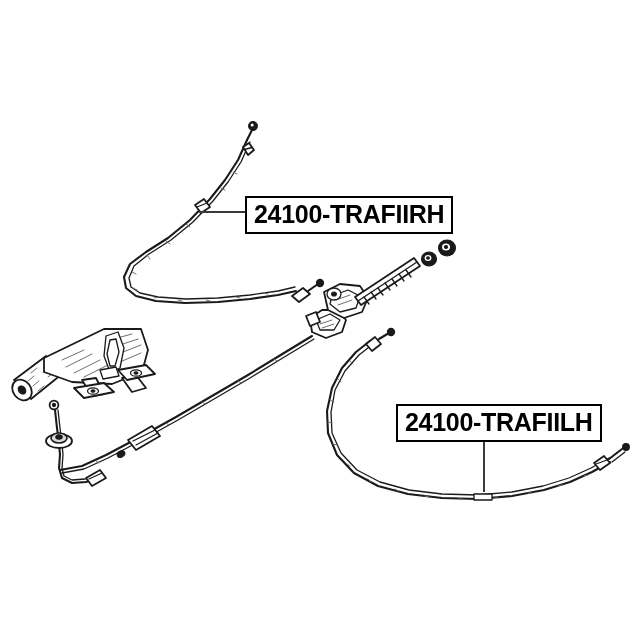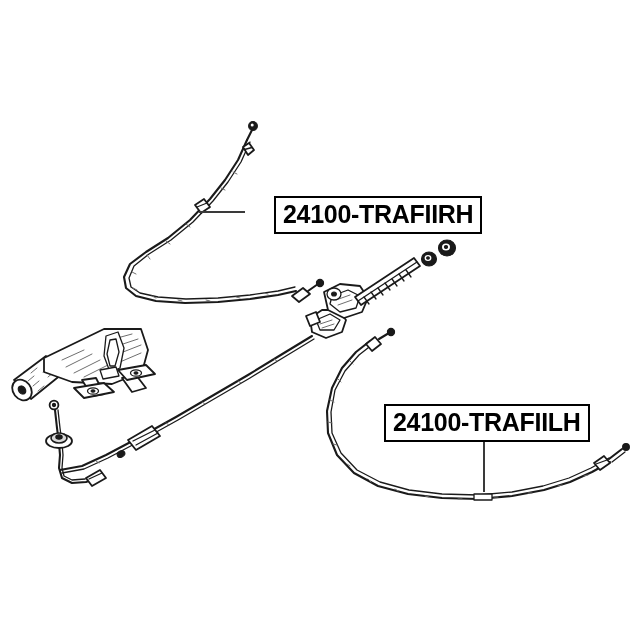--- a/index.html
+++ b/index.html
@@ -36,24 +36,23 @@
     font-size: 25px;
     letter-spacing: -0.3px;
     line-height: 1;
     padding: 4px 7px 5px 7px;
     white-space: nowrap;
     box-sizing: border-box;
   }
   #callout-rh {
     left: 245px;
     top: 196px;
-    margin-left: 29px;
   }
   #callout-lh {
-    left: 384px;
+    left: 396px;
     top: 404px;
     text-align: right;
   }
 </style>
 </head>
 <body>
 
 <div id="diagram-root">
 
   <svg id="art" viewBox="0 0 640 640" xmlns="http://www.w3.org/2000/svg">

